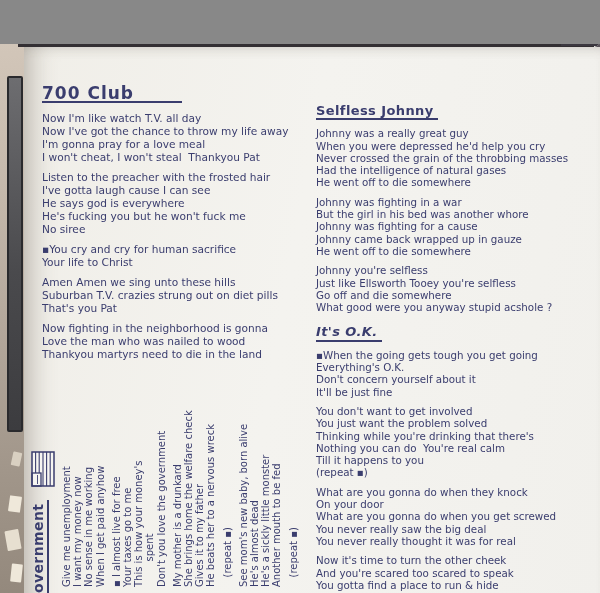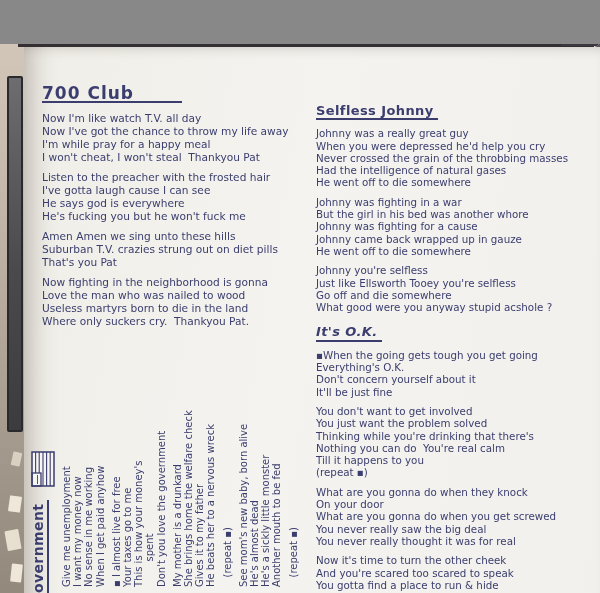--- a/index.html
+++ b/index.html
@@ -83,41 +83,43 @@
 
   <div class="paper">
 
     <section class="col col-left">
       <article>
         <h2 class="song-title t700">700 Club</h2>
         <div class="stanzas">
             <div class="stanza">
               <div class="line">Now I'm like watch T.V. all day</div>
               <div class="line">Now I've got the chance to throw my life away</div>
-              <div class="line">I'm while pray for a happy meal</div>
+              <div class="line">I'm gonna pray for a love meal</div>
               <div class="line">I won't cheat, I won't steal  Thankyou Pat</div>
             </div>
             <div class="stanza">
               <div class="line">Listen to the preacher with the frosted hair</div>
               <div class="line">I've gotta laugh cause I can see</div>
               <div class="line">He says god is everywhere</div>
               <div class="line">He's fucking you but he won't fuck me</div>
-            </div>
-            <div class="stanza">
+              <div class="line">No siree</div>
+            </div>
+            <div class="stanza">
+              <div class="line">▪You cry and cry for human sacrifice</div>
+              <div class="line">Your life to Christ</div>
             </div>
             <div class="stanza">
               <div class="line">Amen Amen we sing unto these hills</div>
               <div class="line">Suburban T.V. crazies strung out on diet pills</div>
               <div class="line">That's you Pat</div>
             </div>
             <div class="stanza">
               <div class="line">Now fighting in the neighborhood is gonna</div>
               <div class="line">Love the man who was nailed to wood</div>
-              <div class="line">Useless martyrs born to die in the land</div>
-              <div class="line">Where only suckers cry.  Thankyou Pat.</div>
+              <div class="line">Thankyou martyrs need to die in the land</div>
             </div>
           </div>
       </article>
     </section>
 
     <section class="col col-right">
       <article>
         <h2 class="song-title">Selfless Johnny</h2>
         <div class="stanzas">
             <div class="stanza">

